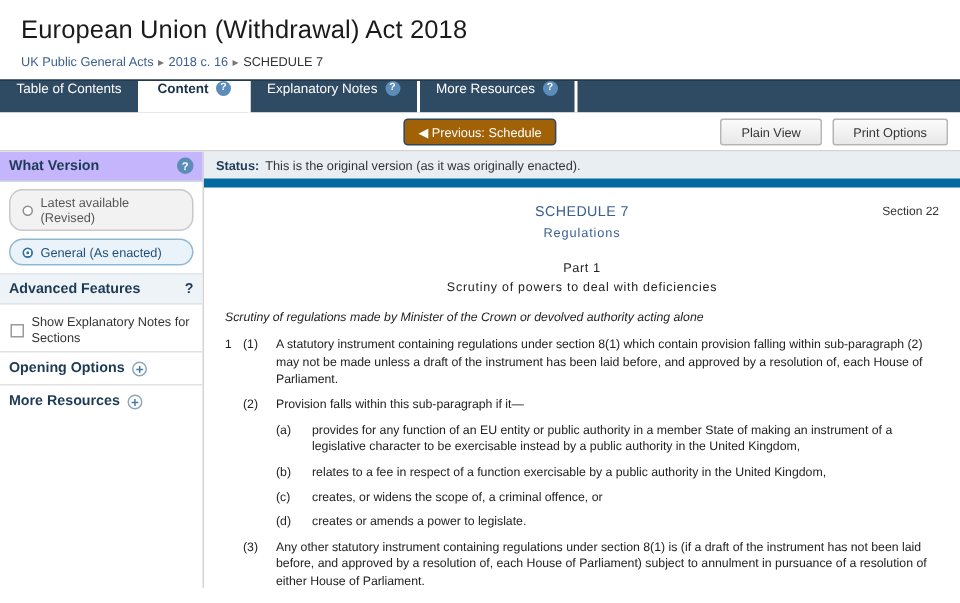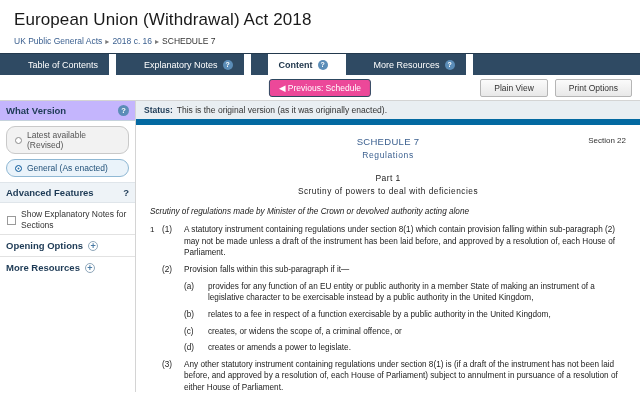--- a/index.html
+++ b/index.html
@@ -48,27 +48,26 @@
   
   .navbar {
     display: flex;
     align-items: stretch;
     background: #2f4a63;
     height: 22px;
     border-top: 1px solid #23394d;
   }
   .navtab {
     display: flex;
-    align-items: center;
+    align-items: flex-start;
     padding: 0 11px;
     font-size: 9px;
     color: #ffffff;
     white-space: nowrap;
-    border-right: 7px solid #ffffff;
-    margin-left: 17px;
+    border-right: 2px solid #ffffff;
   }
   .navtab.active {
     background: #ffffff;
     color: #1c3349;
     font-weight: bold;
   }
   .navtab .qmark {
     display: inline-block;
     width: 10px; height: 10px;
     border-radius: 50%;
@@ -91,21 +90,21 @@
   }
   .pager {
     position: absolute;
     left: 50%;
     transform: translateX(-50%);
     top: 4px;
     display: flex;
     gap: 6px;
   }
   .pagerbtn {
-    background: #ec4899;
+    background: #a16207;
     color: #ffffff;
     font-size: 8.5px;
     padding: 3px 9px;
     border-radius: 3px;
     white-space: nowrap;
     border: 1px solid #2d4860;
   }
   .rightbtns {
     position: absolute;
     right: 8px;
@@ -337,26 +336,26 @@
     <div class="site-title">European Union (Withdrawal) Act 2018</div>
     <div class="breadcrumb">
       <a href="#">UK Public General Acts</a><span class="sep">▸</span><a href="#">2018 c. 16</a><span class="sep">▸</span><span class="current">SCHEDULE 7</span>
     </div>
   </div>
 
   <div class="navbar">
     <div class="navtab">
       <span>Table of Contents</span>
     </div>
+    <div class="navtab active">
+      <span>Content</span>
+      <span class="qmark">?</span>
+    </div>
     <div class="navtab">
       <span>Explanatory Notes</span>
-      <span class="qmark">?</span>
-    </div>
-    <div class="navtab active">
-      <span>Content</span>
       <span class="qmark">?</span>
     </div>
     <div class="navtab">
       <span>More Resources</span>
       <span class="qmark">?</span>
     </div>
   </div>
 
   <div class="toolbar">
     <div class="pager">

